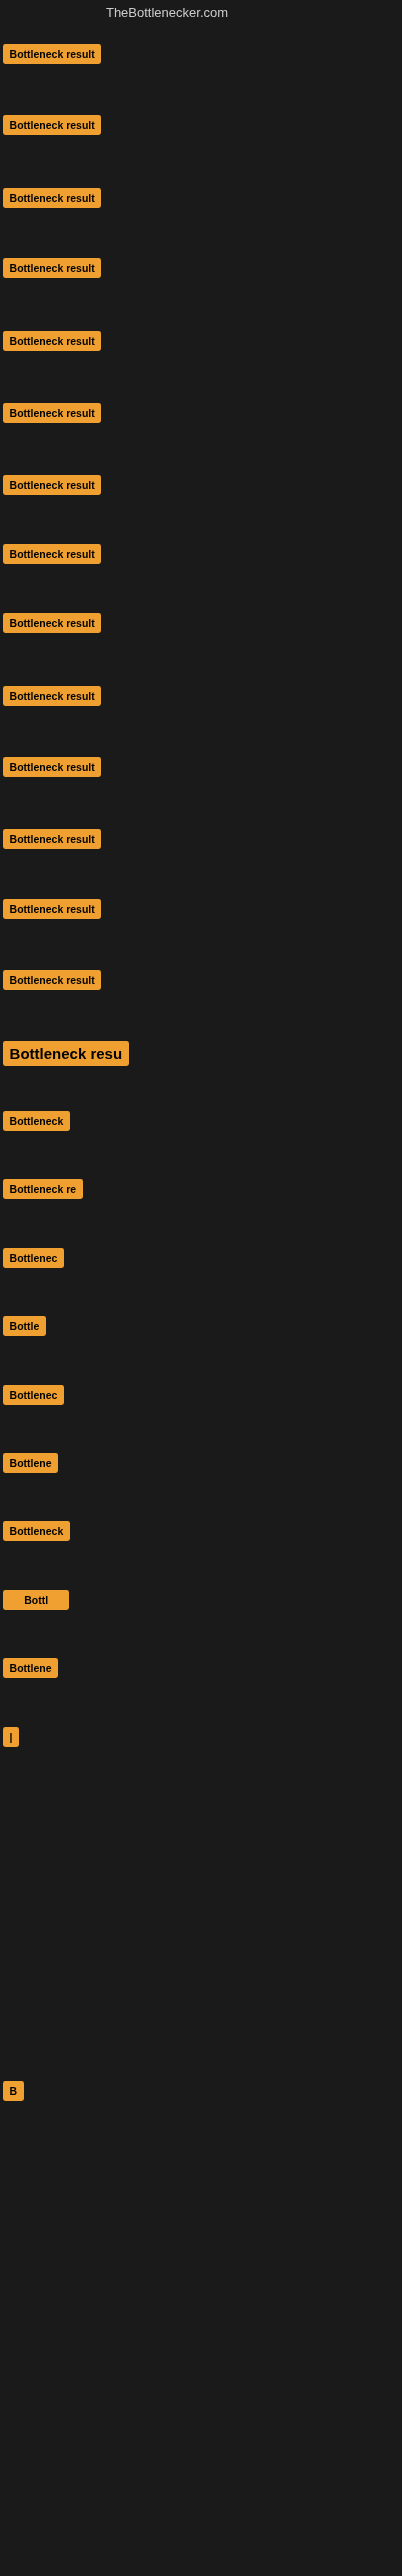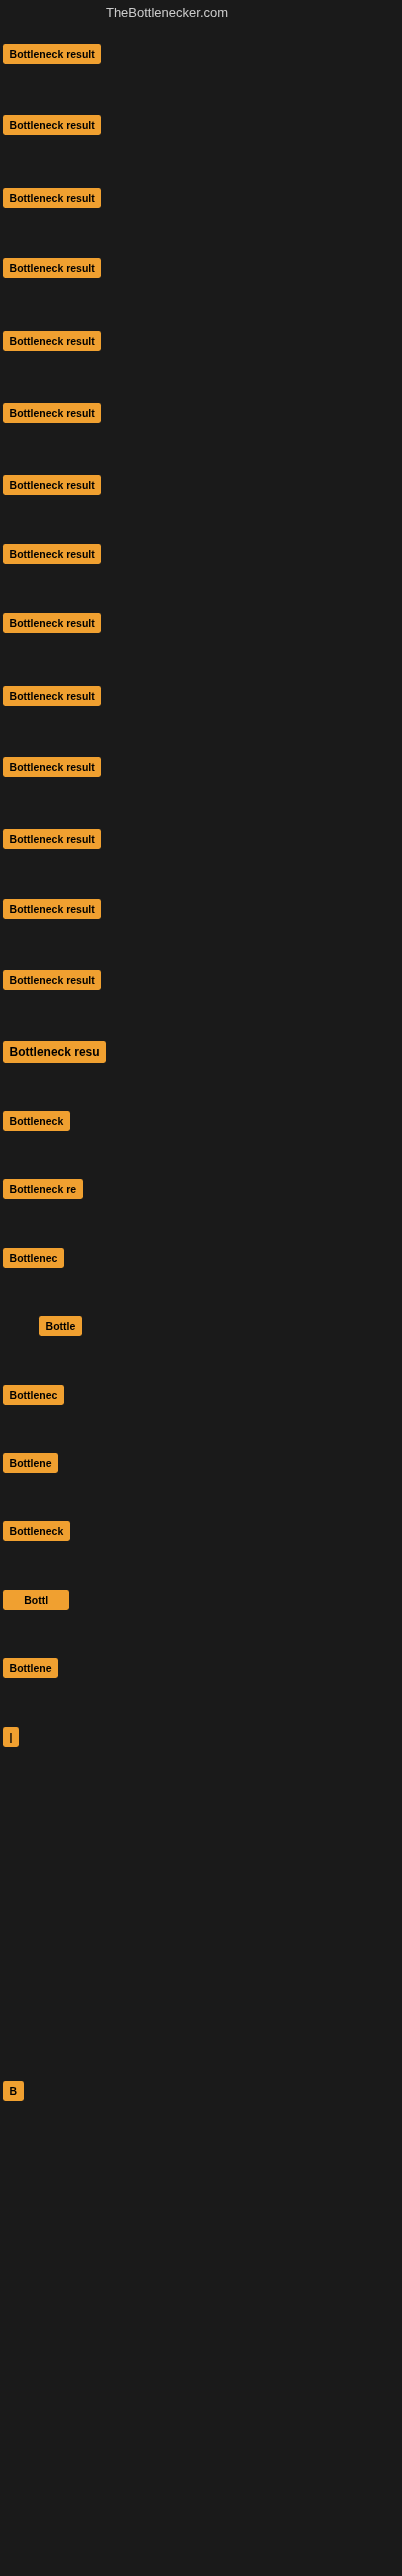--- a/index.html
+++ b/index.html
@@ -65,33 +65,33 @@
     <div style="position: absolute; top: 829px; left: 3.2px; display: flex; align-items: center;">
       <span style="background-color: rgb(240, 160, 48); color: rgb(0, 0, 0); font-size: 10.5px; font-weight: bold; padding: 4px 6.4px; border-radius: 2.4px; white-space: nowrap; display: inline-block; font-family: Arial, sans-serif;">Bottleneck result</span>
     </div>
     <div style="position: absolute; top: 899px; left: 3.2px; display: flex; align-items: center;">
       <span style="background-color: rgb(240, 160, 48); color: rgb(0, 0, 0); font-size: 10.5px; font-weight: bold; padding: 4px 6.4px; border-radius: 2.4px; white-space: nowrap; display: inline-block; font-family: Arial, sans-serif;">Bottleneck result</span>
     </div>
     <div style="position: absolute; top: 970px; left: 3.2px; display: flex; align-items: center;">
       <span style="background-color: rgb(240, 160, 48); color: rgb(0, 0, 0); font-size: 10.5px; font-weight: bold; padding: 4px 6.4px; border-radius: 2.4px; white-space: nowrap; display: inline-block; font-family: Arial, sans-serif;">Bottleneck result</span>
     </div>
     <div style="position: absolute; top: 1041px; left: 3.2px; display: flex; align-items: center;">
-      <span style="background-color: rgb(240, 160, 48); color: rgb(0, 0, 0); font-size: 12px; font-weight: bold; padding: 4px 6.4px; border-radius: 2.4px; white-space: nowrap; display: inline-block; font-family: Arial, sans-serif;">Bottleneck resu</span>
+      <span style="background-color: rgb(240, 160, 48); color: rgb(0, 0, 0); font-size: 15px; font-weight: bold; padding: 4px 6.4px; border-radius: 2.4px; white-space: nowrap; display: inline-block; font-family: Arial, sans-serif;">Bottleneck resu</span>
     </div>
     <div style="position: absolute; top: 1111px; left: 3.2px; display: flex; align-items: center;">
       <span style="background-color: rgb(240, 160, 48); color: rgb(0, 0, 0); font-size: 10.5px; font-weight: bold; padding: 4px 6.4px; border-radius: 2.4px; white-space: nowrap; display: inline-block; font-family: Arial, sans-serif;">Bottleneck</span>
     </div>
     <div style="position: absolute; top: 1179px; left: 3.2px; display: flex; align-items: flex-start;">
       <span style="background-color: rgb(240, 160, 48); color: rgb(0, 0, 0); font-size: 10.5px; font-weight: bold; padding: 4px 6.4px; border-radius: 2.4px; white-space: nowrap; display: inline-block; font-family: Arial, sans-serif;">Bottleneck re</span>
     </div>
     <div style="position: absolute; top: 1248px; left: 3.2px; display: flex; align-items: center;">
       <span style="background-color: rgb(240, 160, 48); color: rgb(0, 0, 0); font-size: 10.5px; font-weight: bold; padding: 4px 6.4px; border-radius: 2.4px; white-space: nowrap; display: inline-block; font-family: Arial, sans-serif;">Bottlenec</span>
     </div>
     <div style="position: absolute; top: 1316px; left: 3.2px; display: flex; align-items: center;">
-      <span style="background-color: rgb(240, 160, 48); color: rgb(0, 0, 0); font-size: 10.5px; font-weight: bold; padding: 4px 6.4px; border-radius: 2.4px; white-space: nowrap; display: inline-block; font-family: Arial, sans-serif; margin-left: 36px;">Bottle</span>
+      <span style="background-color: rgb(240, 160, 48); color: rgb(0, 0, 0); font-size: 10.5px; font-weight: bold; padding: 4px 6.4px; border-radius: 2.4px; white-space: nowrap; display: inline-block; font-family: Arial, sans-serif;">Bottle</span>
     </div>
     <div style="position: absolute; top: 1385px; left: 3.2px; display: flex; align-items: center;">
       <span style="background-color: rgb(240, 160, 48); color: rgb(0, 0, 0); font-size: 10.5px; font-weight: bold; padding: 4px 6.4px; border-radius: 2.4px; white-space: nowrap; display: inline-block; font-family: Arial, sans-serif;">Bottlenec</span>
     </div>
     <div style="position: absolute; top: 1453px; left: 3.2px; display: flex; align-items: center;">
       <span style="background-color: rgb(240, 160, 48); color: rgb(0, 0, 0); font-size: 10.5px; font-weight: bold; padding: 4px 6.4px; border-radius: 2.4px; white-space: nowrap; display: inline-block; font-family: Arial, sans-serif;">Bottlene</span>
     </div>
     <div style="position: absolute; top: 1521px; left: 3.2px; display: flex; align-items: center;">
       <span style="background-color: rgb(240, 160, 48); color: rgb(0, 0, 0); font-size: 10.5px; font-weight: bold; padding: 4px 6.4px; border-radius: 2.4px; white-space: nowrap; display: inline-block; font-family: Arial, sans-serif;">Bottleneck</span>
     </div>

